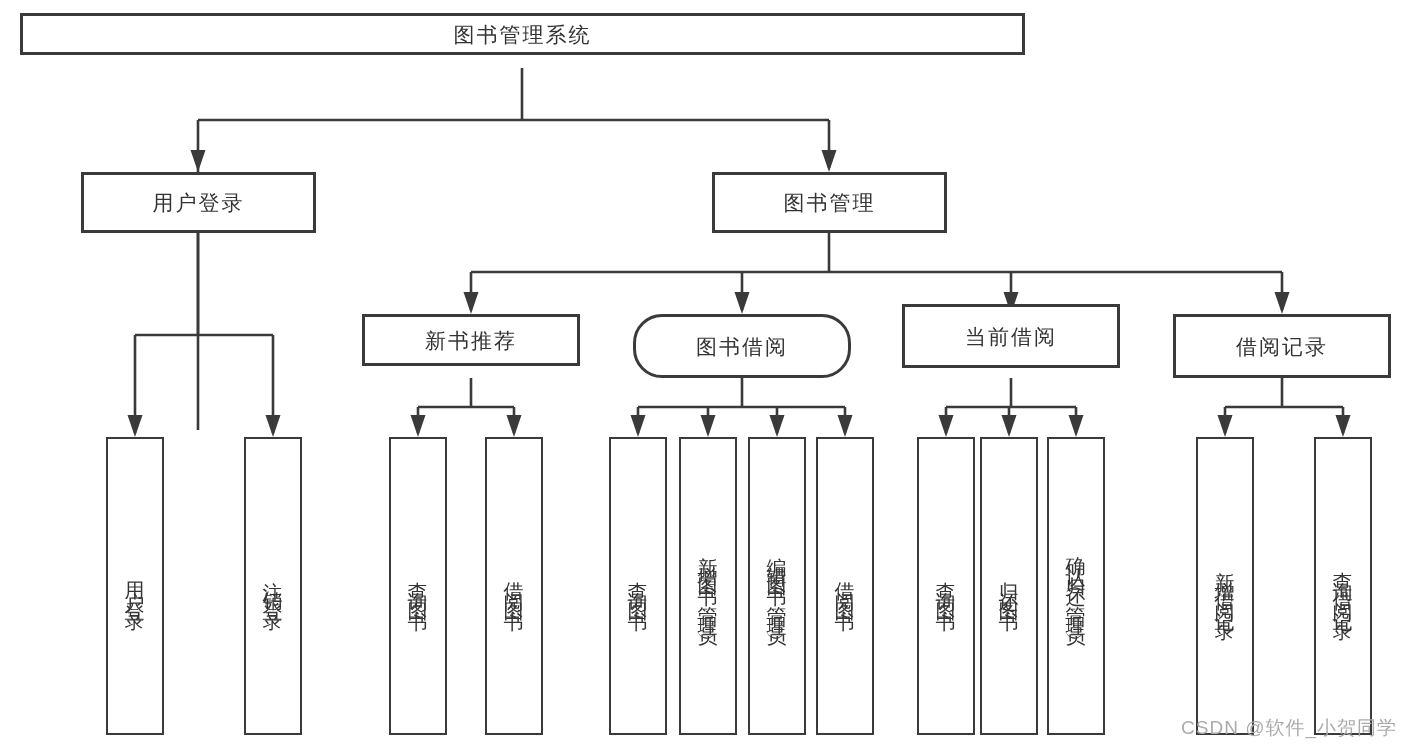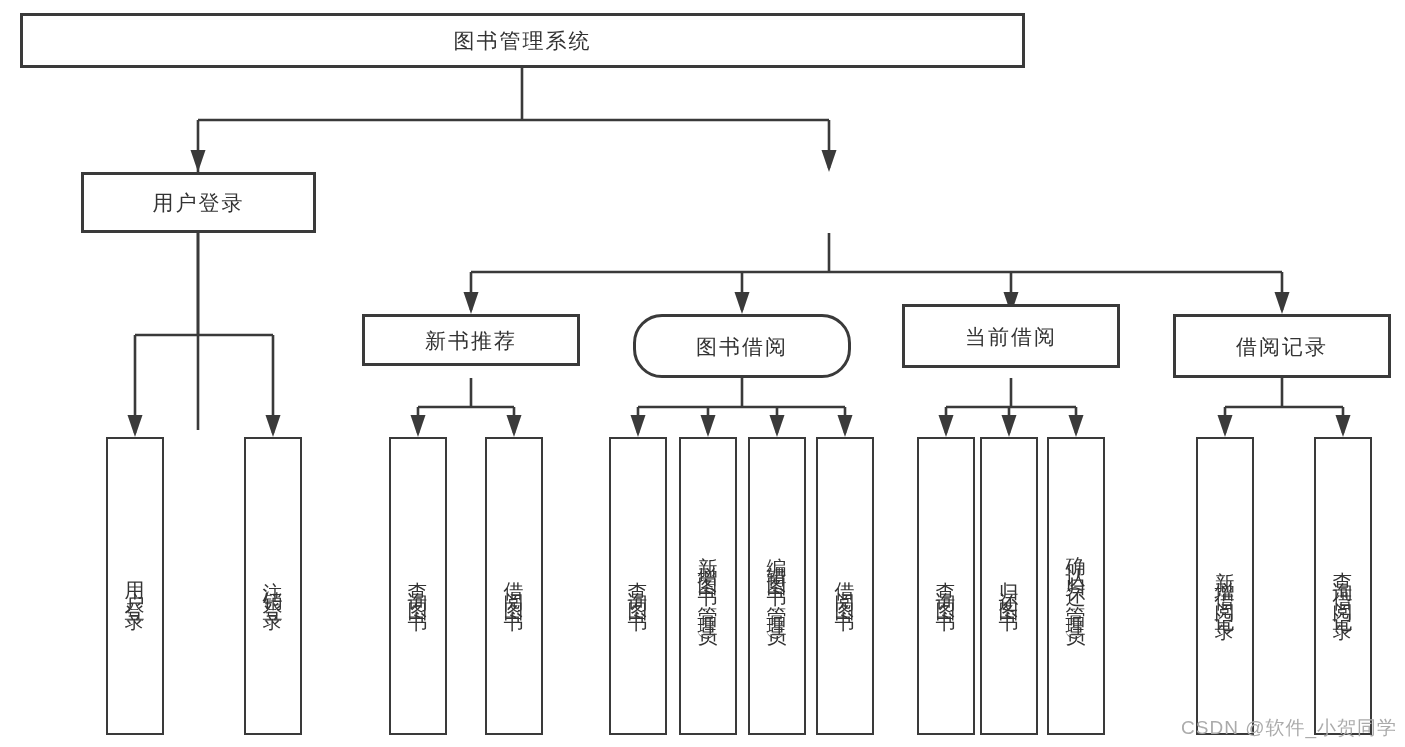--- a/index.html
+++ b/index.html
@@ -84,23 +84,24 @@
       <polygon points="1001.5,415 1016.5,415 1009,437"></polygon>
       <polygon points="1068.5,415 1083.5,415 1076,437"></polygon>
     </g>
     <g>
       <path d="M1282 378 V407 M1225 407 H1343 M1225 407 V433 M1343 407 V433"></path>
       <polygon points="1217.5,415 1232.5,415 1225,437"></polygon>
       <polygon points="1335.5,415 1350.5,415 1343,437"></polygon>
     </g>
   </svg>
 
-  <div class="hbox" style="left:20px;top:13px;width:1005px;height:55px;">图书管理系统</div>
+  <div class="hbox" style="left:20px;top:13px;width:1005px;height:42px;">图书管理系统</div>
 
   <div class="hbox" style="left:81px;top:172px;width:235px;height:61px;">用户登录</div>
+  <div class="hbox" style="left:712px;top:172px;width:235px;height:61px;">图书管理</div>
 
   <div class="hbox" style="left:362px;top:314px;width:218px;height:52px;">新书推荐</div>
   <div class="hbox" style="left:633px;top:314px;width:218px;height:64px;border-radius:29px;">图书借阅</div>
   <div class="hbox" style="left:902px;top:304px;width:218px;height:64px;">当前借阅</div>
   <div class="hbox" style="left:1173px;top:314px;width:218px;height:64px;">借阅记录</div>
 
   <div class="vbox" style="left:106px;top:437px;">用户登录</div>
   <div class="vbox" style="left:244px;top:437px;">注销登录</div>
 
   <div class="vbox" style="left:389px;top:437px;">查询图书</div>

